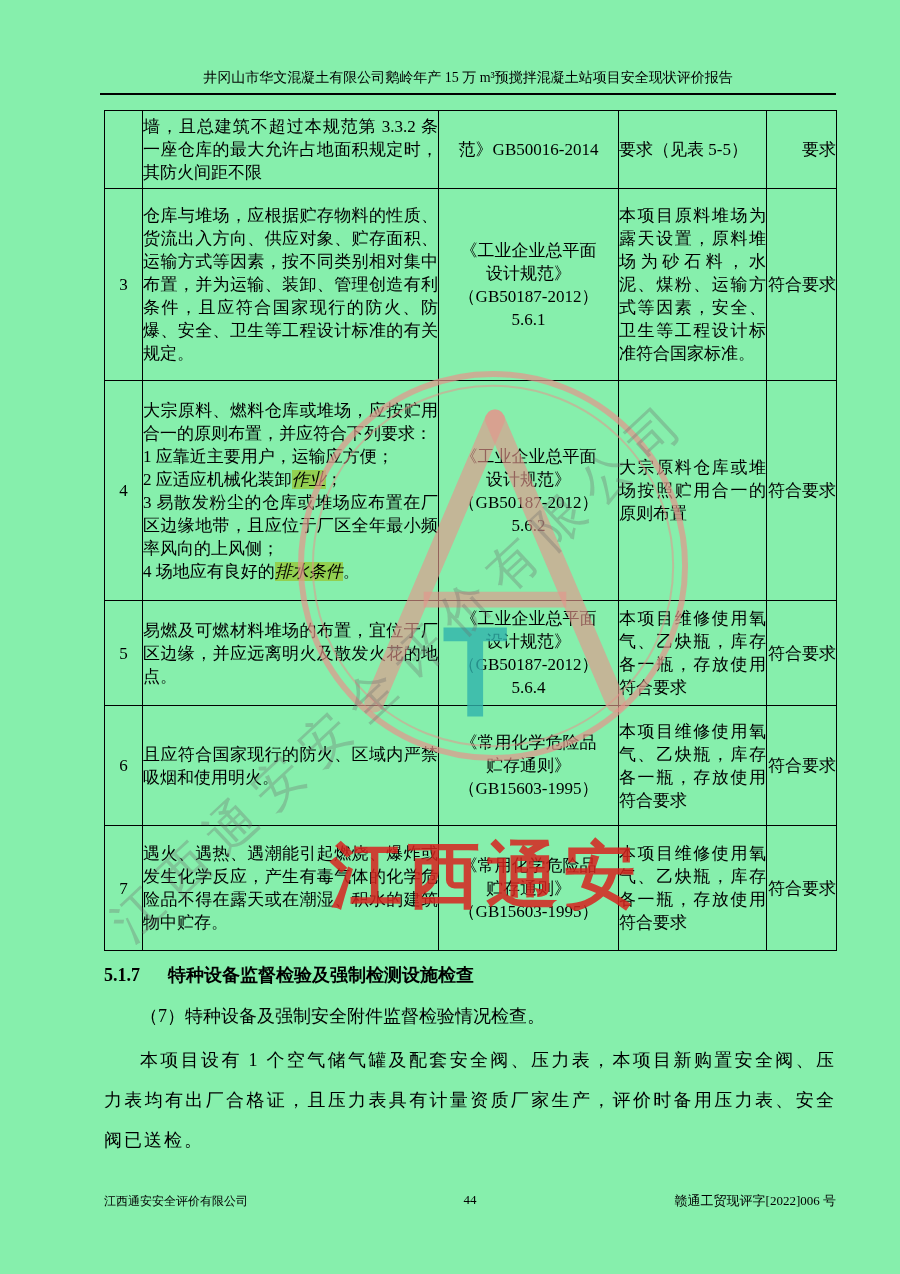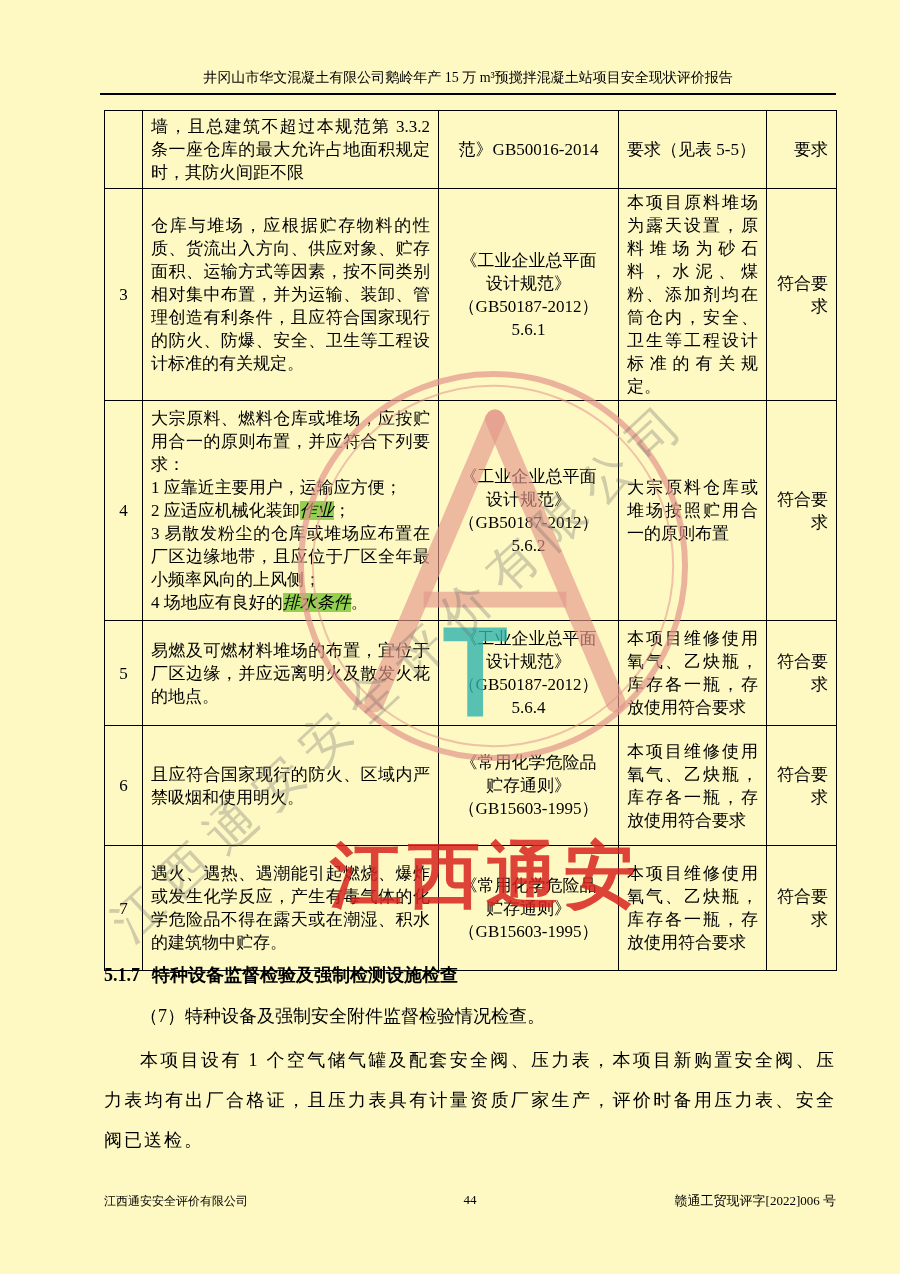--- a/index.html
+++ b/index.html
@@ -1,51 +1,51 @@
 <!DOCTYPE html>
 <html><head>
 <meta charset="utf-8">
 <style>
   html, body { margin:0; padding:0; background:#ffffff; }
   .page {
-    position:relative; width:900px; height:1274px; background:#fef9c3;
+    position:relative; width:900px; height:1274px; background:#86efac;
     font-family:"Liberation Serif","DejaVu Serif",serif; color:#000; overflow:hidden;
   }
   .header-title {
     position:absolute; top:69px; left:100px; width:736px;
     text-align:center; font-size:14px; white-space:nowrap;
   }
   .header-rule {
     position:absolute; top:93px; left:100px; width:736px;
     border-top:2px solid #000;
   }
   .doc-table {
     position:absolute; top:110px; left:104px; width:732px;
     border-collapse:collapse; table-layout:fixed; font-size:17px;
   }
   .doc-table td {
-    border:1px solid #000; padding:2px 8px; line-height:23px;
+    border:1px solid #000; padding:2px 0; line-height:23px;
     vertical-align:middle; overflow:hidden;
   }
   .c-num { text-align:center; padding:2px 2px; }
   .c-content { text-align:justify; white-space:pre-line; }
   .c-standard { text-align:center; white-space:pre-line; padding:2px 4px; }
   .c-status { text-align:justify; padding:2px 6px; }
   .c-conclusion { text-align:right; padding:2px 9px; }
   .r0 td { height:73px; }
   .r1 td { height:187px; }
   .r2 td { height:215px; }
   .r3 td { height:100px; }
   .r4 td { height:115px; }
   .r5 td { height:120px; }
   .hl { background:#92d050;font-style:italic; }
 
   .summary { position:absolute; top:926px; left:146px; font-size:17px; }
   .section-heading { position:absolute; top:963px; left:104px; font-size:18px; font-weight:bold; }
-  .section-heading .num { margin-right:12px; }
+  .section-heading .num { margin-right:28px; }
   .para { position:absolute; left:104px; width:732px; font-size:18px; text-align:justify; }
   .p1 { top:1004px; text-indent:2em; }
   .p2 { top:1040px; line-height:40px; text-indent:2em; letter-spacing:2px; }
 
   .footer { position:absolute; top:1192px; left:104px; width:732px; height:20px; font-size:13px; }
   .f-left  { position:absolute; left:0; top:1px; font-size:12px; }
   .f-center{ position:absolute; left:0; right:0; top:0; text-align:center; }
   .f-right { position:absolute; right:0; top:0; }
 
   .watermark { position:absolute; inset:0; pointer-events:none; z-index:10; }
@@ -87,21 +87,21 @@
         <td class="c-status">要求（见表 5-5）</td>
         <td class="c-conclusion">要求</td>
       </tr>
       <tr class="r1">
         <td class="c-num">3</td>
         <td class="c-content"><span>仓库与堆场，应根据贮存物料的性质、货流出入方向、供应对象、贮存面积、运输方式等因素，按不同类别相对集中布置，并为运输、装卸、管理创造有利条件，且应符合国家现行的防火、防爆、安全、卫生等工程设计标准的有关规定。</span></td>
         <td class="c-standard">《工业企业总平面
 设计规范》
 （GB50187-2012）
 5.6.1</td>
-        <td class="c-status">本项目原料堆场为露天设置，原料堆场为砂石料，水泥、煤粉、添加剂均在筒仓内，安全、卫生等工程设计标准的有关规定。</td>
+        <td class="c-status">本项目原料堆场为露天设置，原料堆场为砂石料，水泥、煤粉、运输方式等因素，安全、卫生等工程设计标准符合国家标准。</td>
         <td class="c-conclusion">符合要求</td>
       </tr>
       <tr class="r2">
         <td class="c-num">4</td>
         <td class="c-content"><span>大宗原料、燃料仓库或堆场，应按贮用合一的原则布置，并应符合下列要求：
 1 应靠近主要用户，运输应方便；
 2 应适应机械化装卸</span><span class="hl">作业</span><span>；
 3 易散发粉尘的仓库或堆场应布置在厂区边缘地带，且应位于厂区全年最小频率风向的上风侧；
 4 场地应有良好的</span><span class="hl">排水条件</span><span>。</span></td>
         <td class="c-standard">《工业企业总平面

